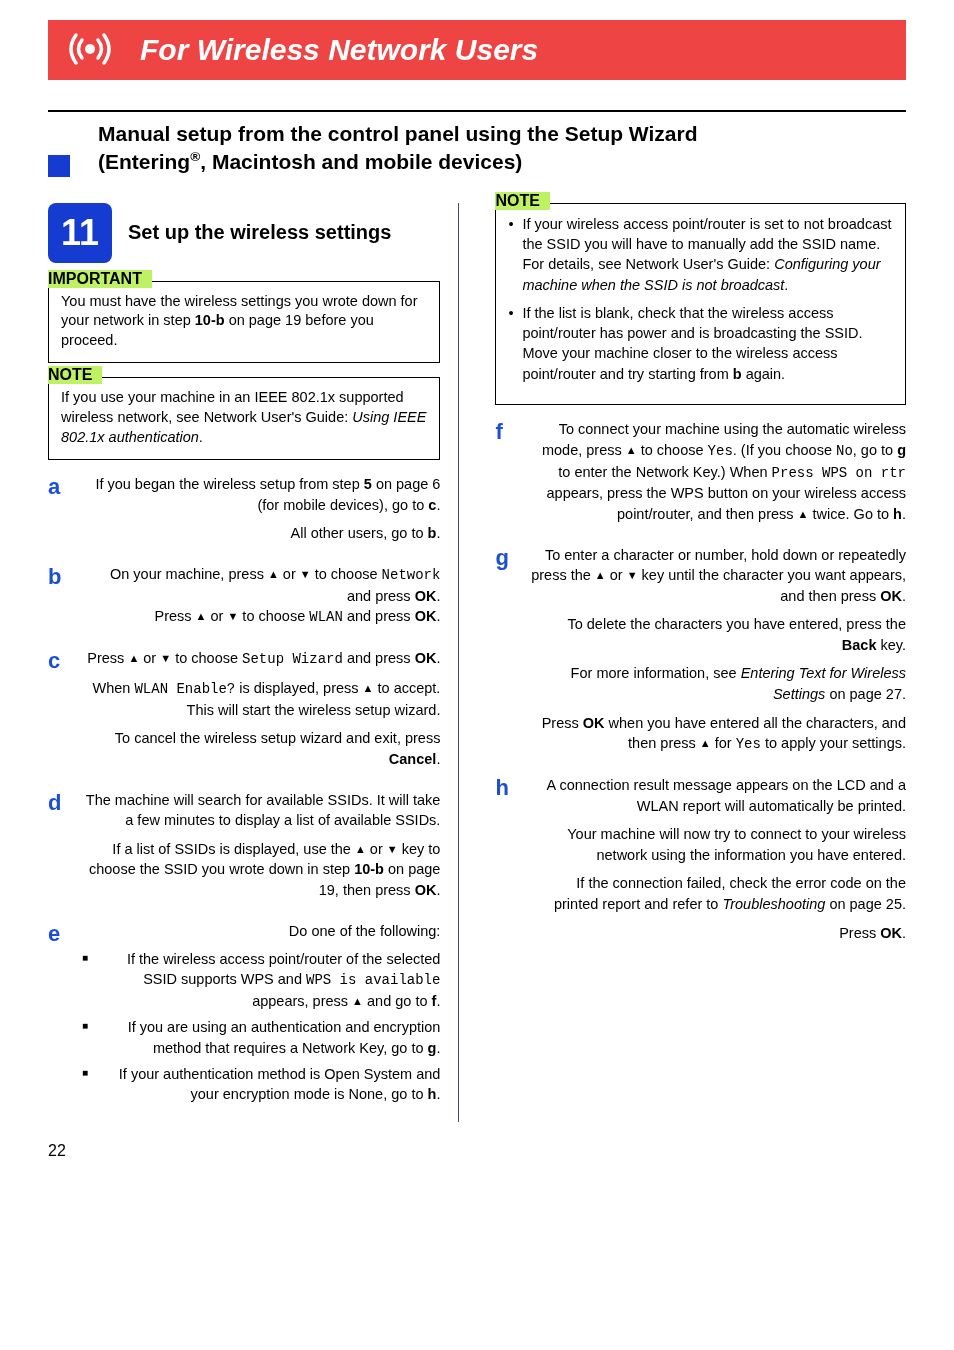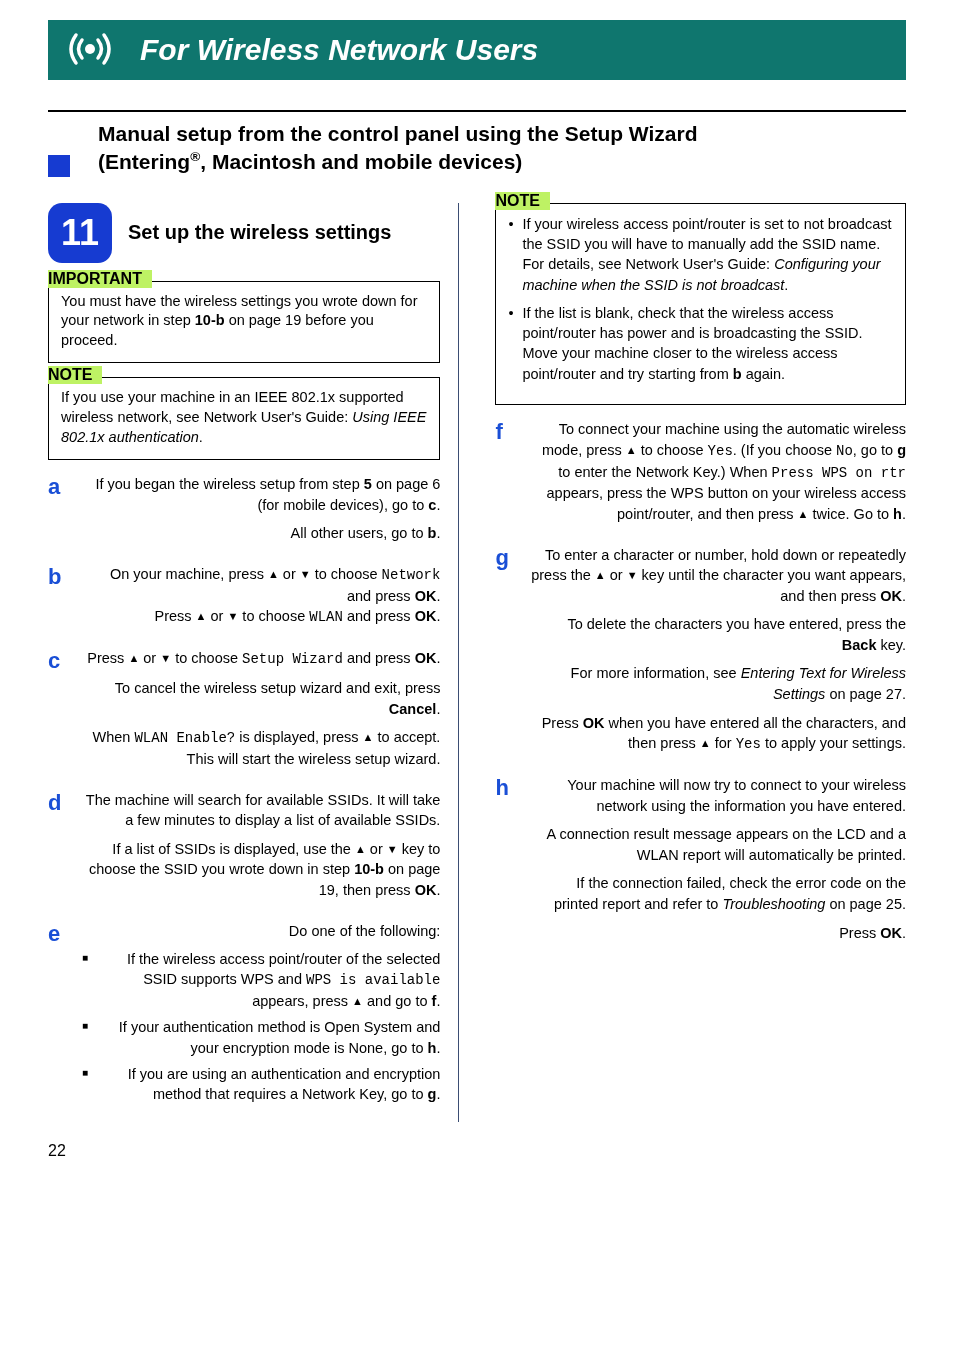--- a/index.html
+++ b/index.html
@@ -1,29 +1,29 @@
 <!DOCTYPE html>
 <html><head>
 <meta charset="utf-8">
 <style>
   * { box-sizing: border-box; margin: 0; padding: 0; }
   body { font-family: Arial, Helvetica, sans-serif; font-size: 14.5px; color: #000; width: 954px; background: #fff; }
   .page { padding: 0 48px 40px 48px; }
-  .topbanner { display: flex; align-items: center; background: #0f766e; color: #fff; margin: 20px 0 30px 0; height: 60px; padding-left: 12px; }
+  .topbanner { display: flex; align-items: center; background: #ef4444; color: #fff; margin: 20px 0 30px 0; height: 60px; padding-left: 12px; }
   .topbanner .icon { margin-right: 20px; }
   .topbanner h1 { font-size: 30px; font-weight: bold; font-style: italic; }
   .rule { border-bottom: 2px solid #000; margin-bottom: 8px; }
   .section-head { display: flex; align-items: flex-end; margin-bottom: 26px; }
   .bluebox { width: 22px; height: 22px; background: #163bd1; margin-right: 28px; margin-top: 3px; flex-shrink:0; }
   .section-title { font-size: 21px; font-weight: bold; line-height: 1.35; }
   .sup { font-size: 0.65em; vertical-align: super; }
   .columns { display: flex; gap: 36px; }
   .col { width: 50%; }
   .stepnum-row { display: flex; align-items: center; margin-bottom: 18px; }
-  .stepnum { background: #163bd1; color:#fff; font-weight:bold; font-size:36px; width:64px; height:60px; border-radius:14px; display:flex; align-items:center; justify-content:center; margin-right:16px; flex-shrink:0;}
+  .stepnum { background: #163bd1; color:#fff; font-weight:bold; font-size:36px; width:64px; height:60px; border-radius:8px; display:flex; align-items:center; justify-content:center; margin-right:16px; flex-shrink:0;}
   .steptitle { font-size:20px; font-weight:bold; line-height:1.25; }
   .boxlabel { font-size:16px; font-weight:bold; margin-bottom: 0; position: relative; background:#bef264; display:inline-block; padding-right:10px;}
   .callout { border:1px solid #000; padding: 10px 12px 12px 12px; margin-bottom:14px; position:relative; }
   .callout-wrap { position: relative; margin-top:10px; }
   .callout-wrap .boxlabel { position:absolute; top:-11px; left:0; z-index:2;}
   .callout p, .callout li { font-size:14.5px; line-height:1.35; }
   .italic { font-style: italic; }
   .mono { font-family: "Courier New", monospace; font-size: 14px; }
   .steplist { margin-top: 8px; }
   .step { display:flex; margin-bottom: 12px; }
@@ -105,41 +105,41 @@
           <div class="stepbody">
             <p><span>On your machine, press </span><span class="arrow">▲</span><span> or </span><span class="arrow">▼</span><span> to choose </span><span class="mono">Network</span><span> and press </span><span class="bold">OK</span><span>.</span><br>
             <span>Press </span><span class="arrow">▲</span><span> or </span><span class="arrow">▼</span><span> to choose </span><span class="mono">WLAN</span><span> and press </span><span class="bold">OK</span><span>.</span></p>
           </div>
         </div>
 
         <div class="step">
           <div class="stepletter">c</div>
           <div class="stepbody">
             <p><span>Press </span><span class="arrow">▲</span><span> or </span><span class="arrow">▼</span><span> to choose </span><span class="mono">Setup Wizard</span><span> and press </span><span class="bold">OK</span><span>.</span></p>
+            <p><span>When </span><span class="mono">WLAN Enable?</span><span> is displayed, press </span><span class="arrow">▲</span><span> to accept. This will start the wireless setup wizard.</span></p>
             <p><span>To cancel the wireless setup wizard and exit, press </span><span class="bold">Cancel</span><span>.</span></p>
-            <p><span>When </span><span class="mono">WLAN Enable?</span><span> is displayed, press </span><span class="arrow">▲</span><span> to accept. This will start the wireless setup wizard.</span></p>
           </div>
         </div>
 
         <div class="step">
           <div class="stepletter">d</div>
           <div class="stepbody">
             <p>The machine will search for available SSIDs. It will take a few minutes to display a list of available SSIDs.</p>
             <p><span>If a list of SSIDs is displayed, use the </span><span class="arrow">▲</span><span> or </span><span class="arrow">▼</span><span> key to choose the SSID you wrote down in step </span><span class="bold">10-b</span><span> on page 19, then press </span><span class="bold">OK</span><span>.</span></p>
           </div>
         </div>
 
         <div class="step">
           <div class="stepletter">e</div>
           <div class="stepbody">
             <p>Do one of the following:</p>
             <ul class="sublist">
               <li><span>If the wireless access point/router of the selected SSID supports WPS and </span><span class="mono">WPS is available</span><span> appears, press </span><span class="arrow">▲</span><span> and go to </span><span class="bold">f</span><span>.</span></li>
+              <li><span>If you are using an authentication and encryption method that requires a Network Key, go to </span><span class="bold">g</span><span>.</span></li>
               <li><span>If your authentication method is Open System and your encryption mode is None, go to </span><span class="bold">h</span><span>.</span></li>
-              <li><span>If you are using an authentication and encryption method that requires a Network Key, go to </span><span class="bold">g</span><span>.</span></li>
             </ul>
           </div>
         </div>
       </div>
     </div>
 
     <div class="col">
       <div class="callout-wrap" style="margin-top:0;">
         <div class="boxlabel">NOTE</div>
         <div class="callout">
@@ -164,22 +164,22 @@
             <p><span>To enter a character or number, hold down or repeatedly press the </span><span class="arrow">▲</span><span> or </span><span class="arrow">▼</span><span> key until the character you want appears, and then press </span><span class="bold">OK</span><span>.</span></p>
             <p><span>To delete the characters you have entered, press the </span><span class="bold">Back</span><span> key.</span></p>
             <p><span>For more information, see </span><span class="italic">Entering Text for Wireless Settings</span><span> on page 27.</span></p>
             <p><span>Press </span><span class="bold">OK</span><span> when you have entered all the characters, and then press </span><span class="arrow">▲</span><span> for </span><span class="mono">Yes</span><span> to apply your settings.</span></p>
           </div>
         </div>
 
         <div class="step">
           <div class="stepletter">h</div>
           <div class="stepbody">
+            <p>A connection result message appears on the LCD and a WLAN report will automatically be printed.</p>
             <p>Your machine will now try to connect to your wireless network using the information you have entered.</p>
-            <p>A connection result message appears on the LCD and a WLAN report will automatically be printed.</p>
             <p><span>If the connection failed, check the error code on the printed report and refer to </span><span class="italic">Troubleshooting</span><span> on page 25.</span></p>
             <p><span>Press </span><span class="bold">OK</span><span>.</span></p>
           </div>
         </div>
       </div>
     </div>
   </div>
 
   <div class="pagenum">22</div>
 </div>

